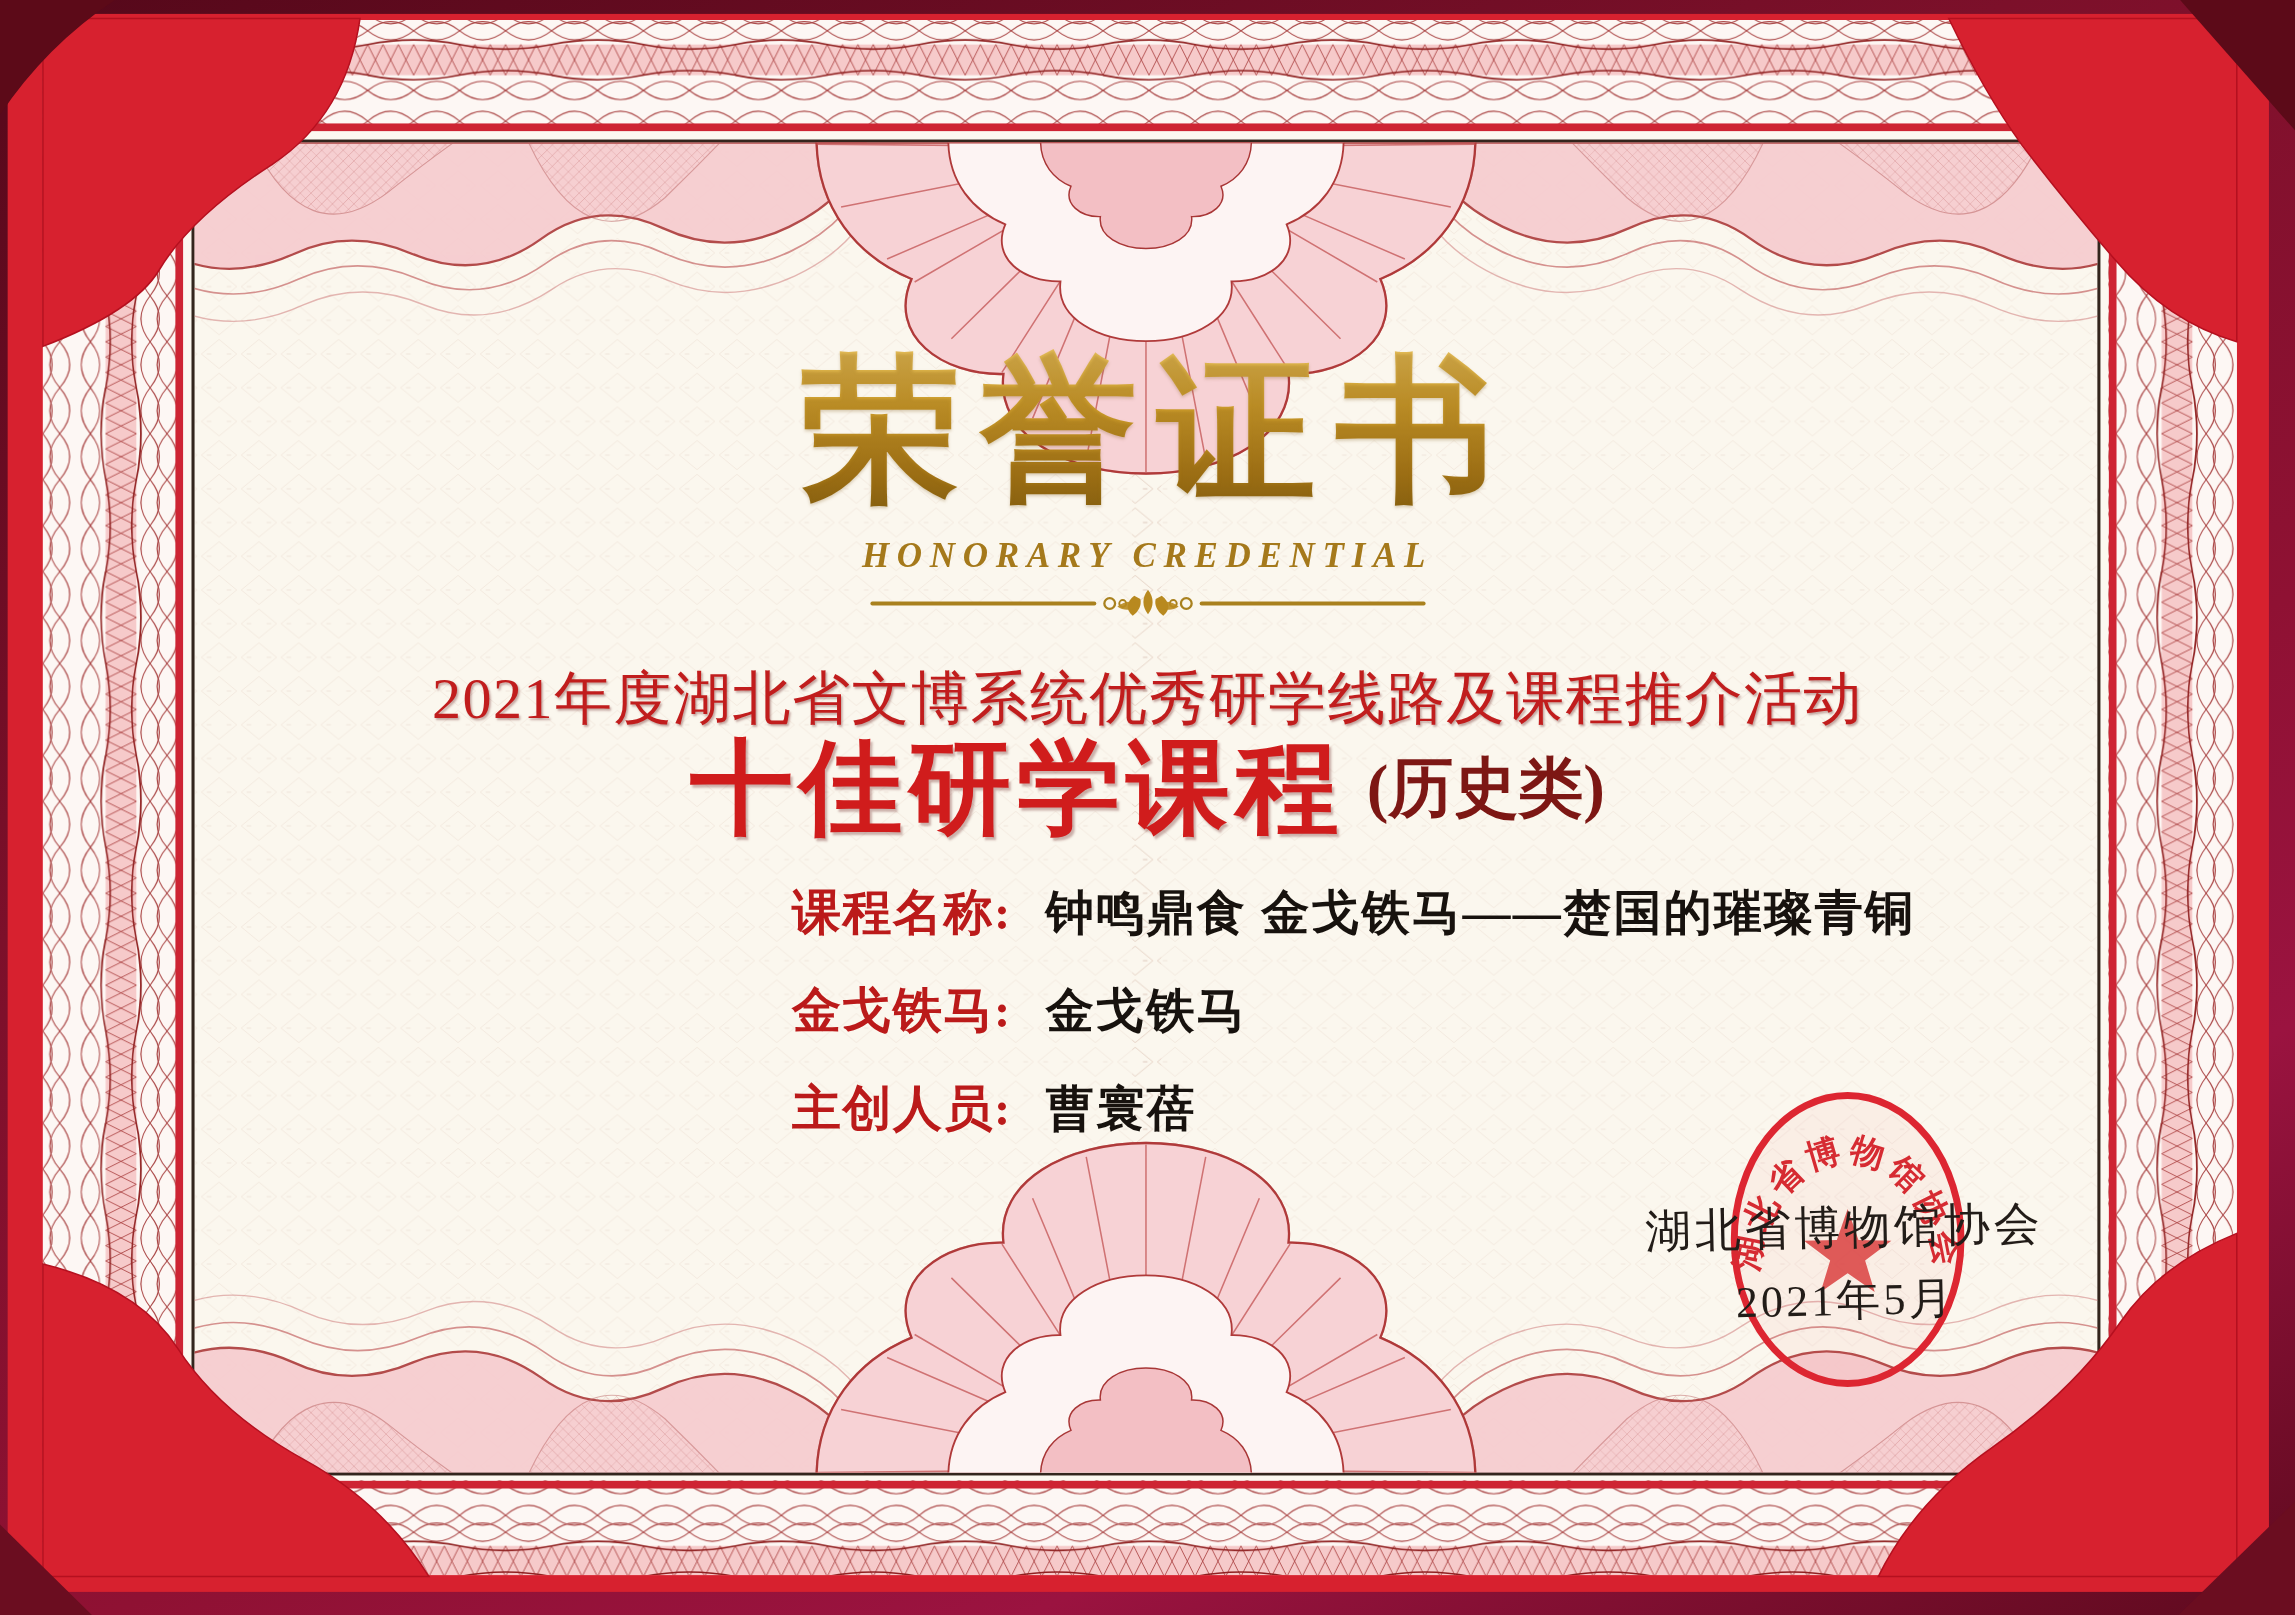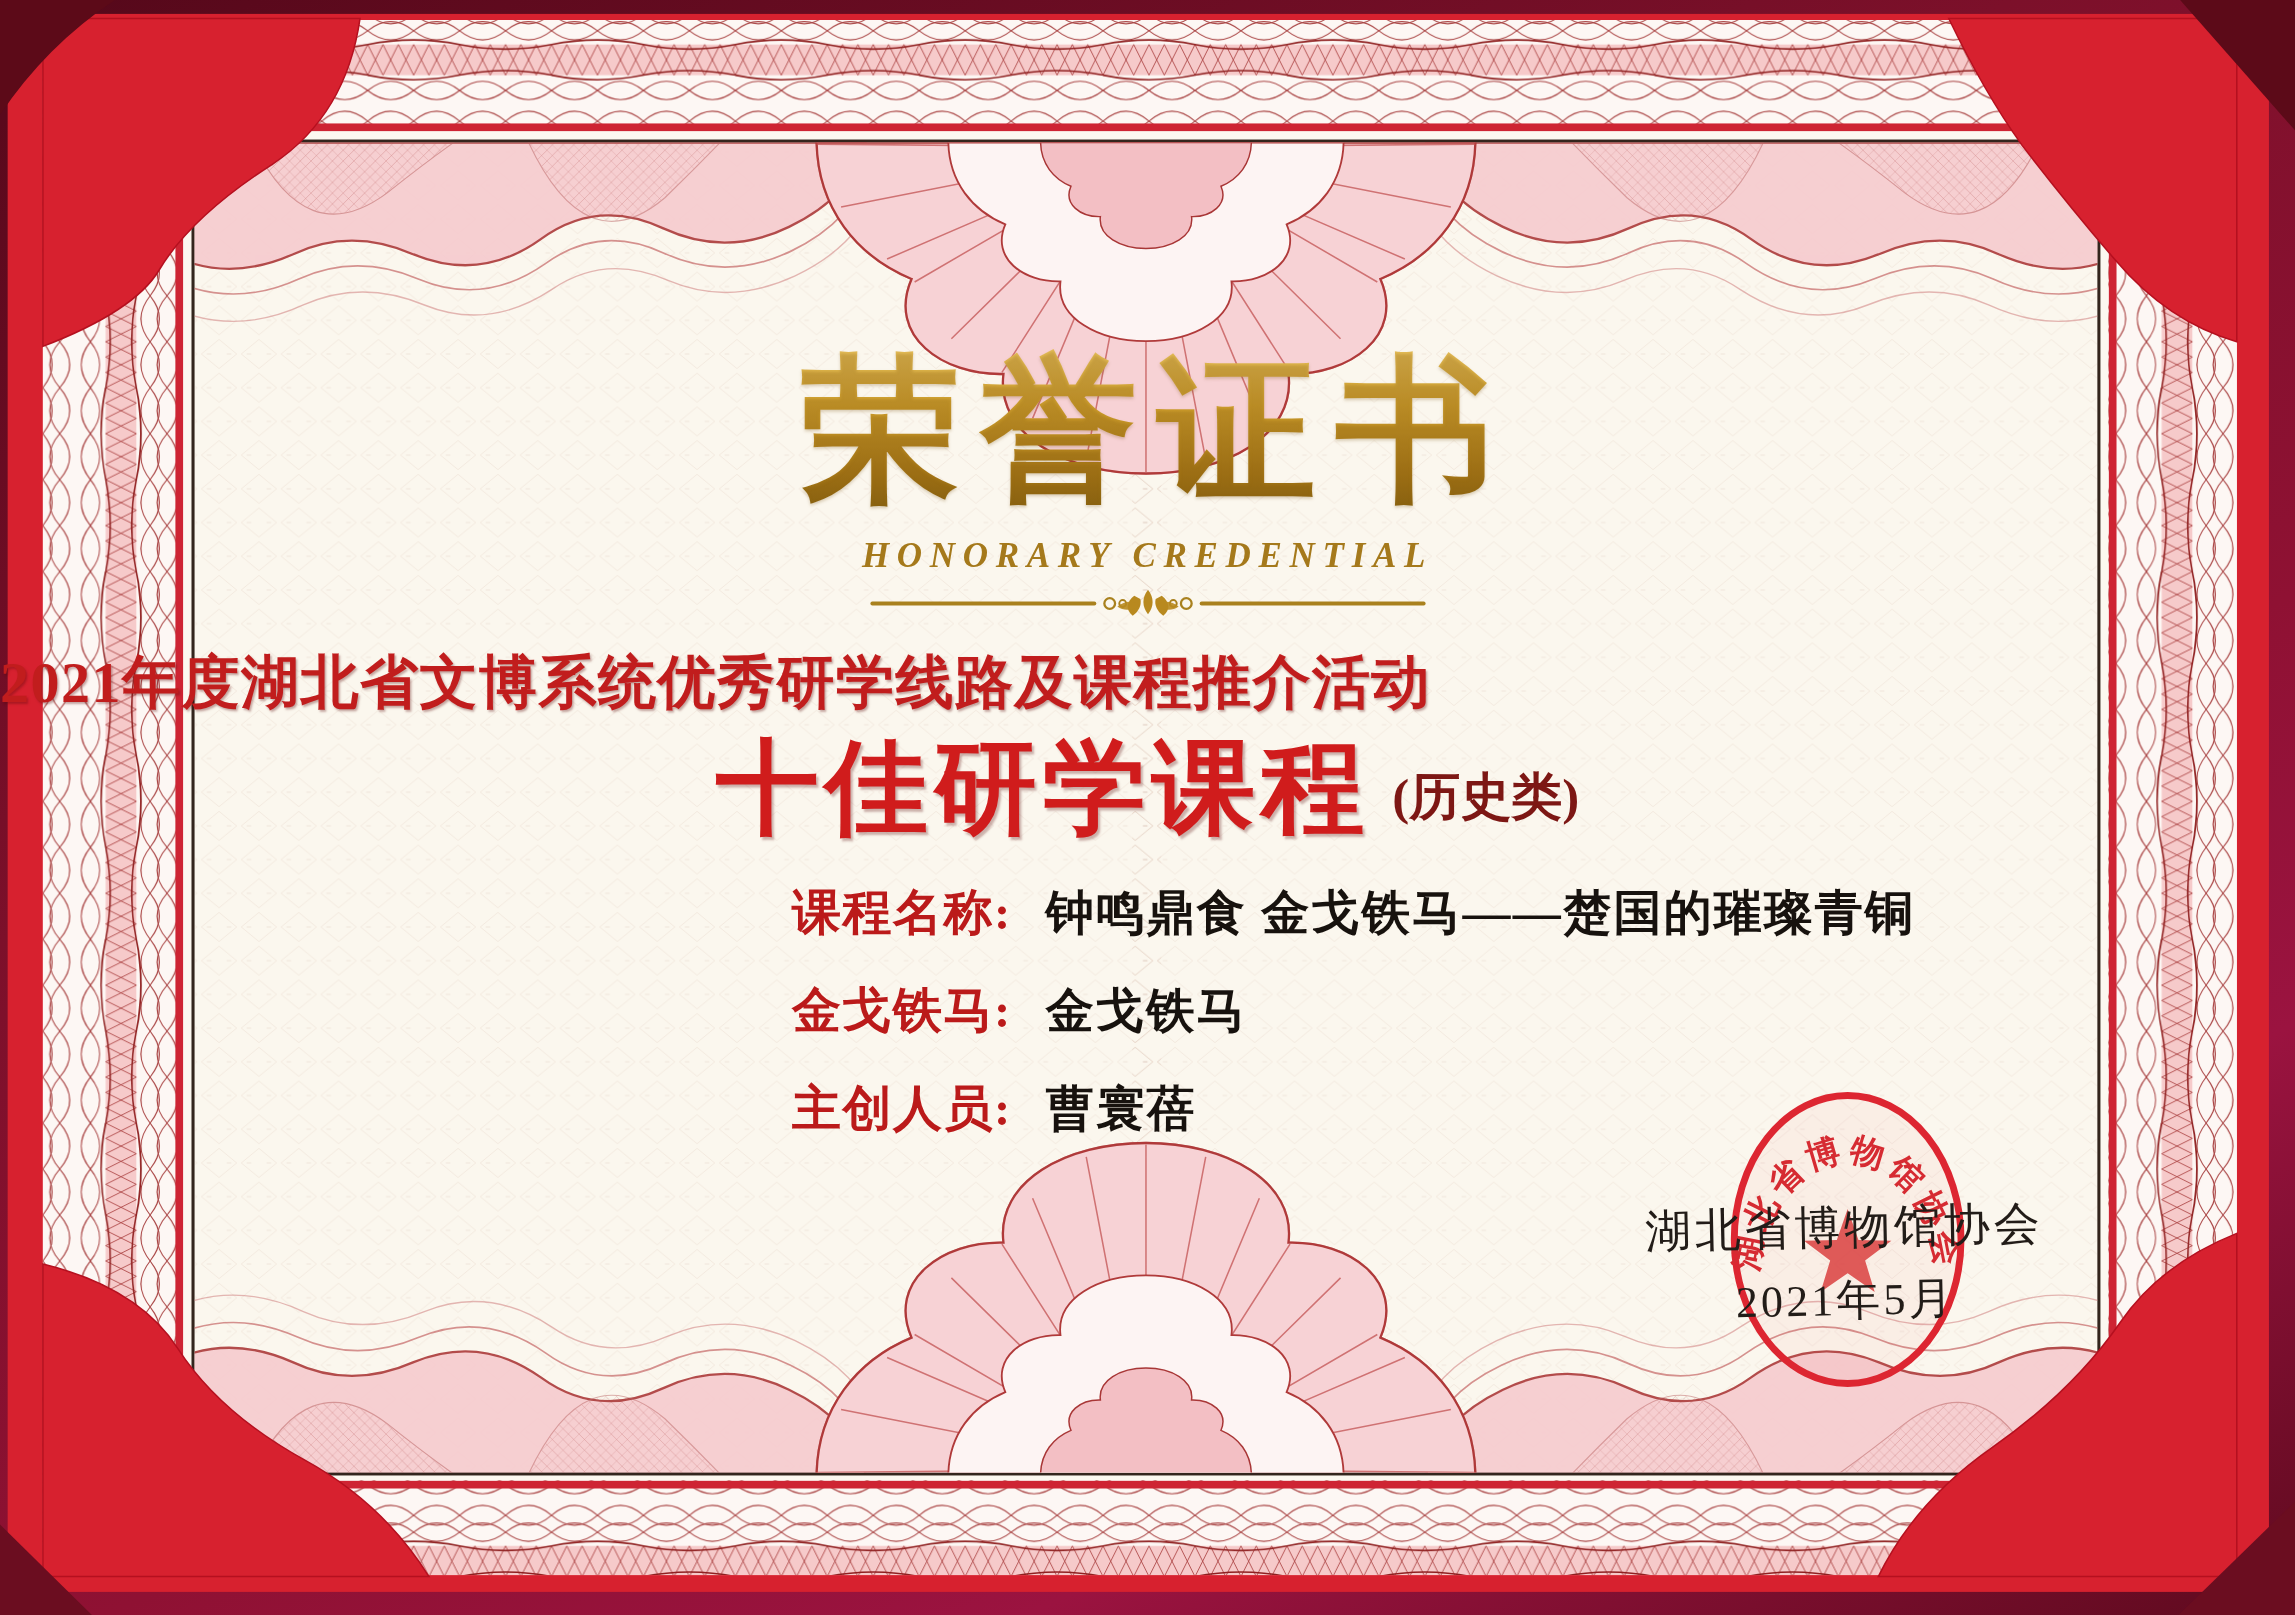--- a/index.html
+++ b/index.html
@@ -19,32 +19,32 @@
     background:linear-gradient(180deg,#ecc766 4%,#cf9f2d 38%,#a87817 70%,#7e5c0e 96%);
     -webkit-background-clip:text;background-clip:text;-webkit-text-fill-color:transparent;
     text-shadow:0 2.3px 3.1px rgba(120,80,10,0.25);
   }
   .subtitle{
     left:0;top:536px;width:100%;text-align:center;
     font-size:35px;font-weight:bold;letter-spacing:7.7px;color:#a5791b;font-style:italic;
   }
   .divider{left:857px;top:585px;width:582px;height:37px;}
   .event-line{
-    left:0;top:644px;width:100%;
-    font-size:58px;font-weight:bold;color:#c11d1d;letter-spacing:1.5px;
+    left:0;top:660px;width:100%;text-align:center;
+    font-size:58px;font-weight:normal;color:#c11d1d;letter-spacing:1.5px;
     text-shadow:1.5px 2.3px 2.3px rgba(90,10,10,0.35);
   }
   .award-row{
     left:0;top:737px;width:100%;display:flex;justify-content:center;align-items:flex-end;gap:22px;
   }
   .award-main{
     font-size:103px;font-weight:bold;color:#d01c1c;letter-spacing:6.1px;line-height:1.0;
     text-shadow:2.3px 3.1px 2.3px rgba(90,10,10,0.3);
   }
-  .award-cat{font-size:51px;font-weight:bold;color:#7d1714;padding-bottom:7.7px;}
+  .award-cat{font-size:65px;font-weight:bold;color:#7d1714;padding-bottom:7.7px;}
   .fields{left:747px;top:880px;margin-left:45px;}
   .field-row{display:flex;align-items:baseline;margin-bottom:37px;height:61px;}
   .f-label{font-size:49px;font-weight:bold;color:#bb1a1a;letter-spacing:1.5px;white-space:nowrap;}
   .f-value{font-size:48px;font-weight:bold;color:#17120e;letter-spacing:2.3px;margin-left:34px;white-space:nowrap;}
   .sign-block{left:1623px;top:1197px;width:444px;text-align:center;transform:rotate(-1.2deg);}
   .issuer{font-size:46px;color:#221c18;letter-spacing:3.8px;}
   .sign-date{font-size:44px;color:#221c18;letter-spacing:3.1px;margin-top:12.3px;}
 </style>
 </head>
 <body>

